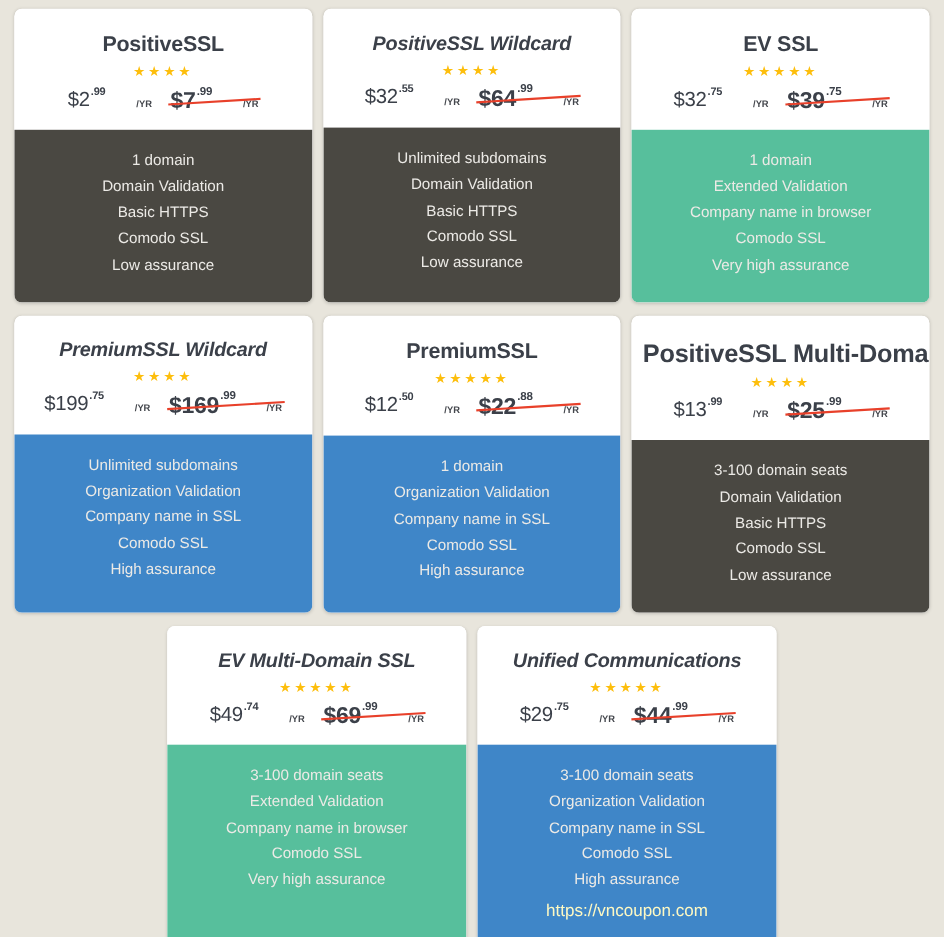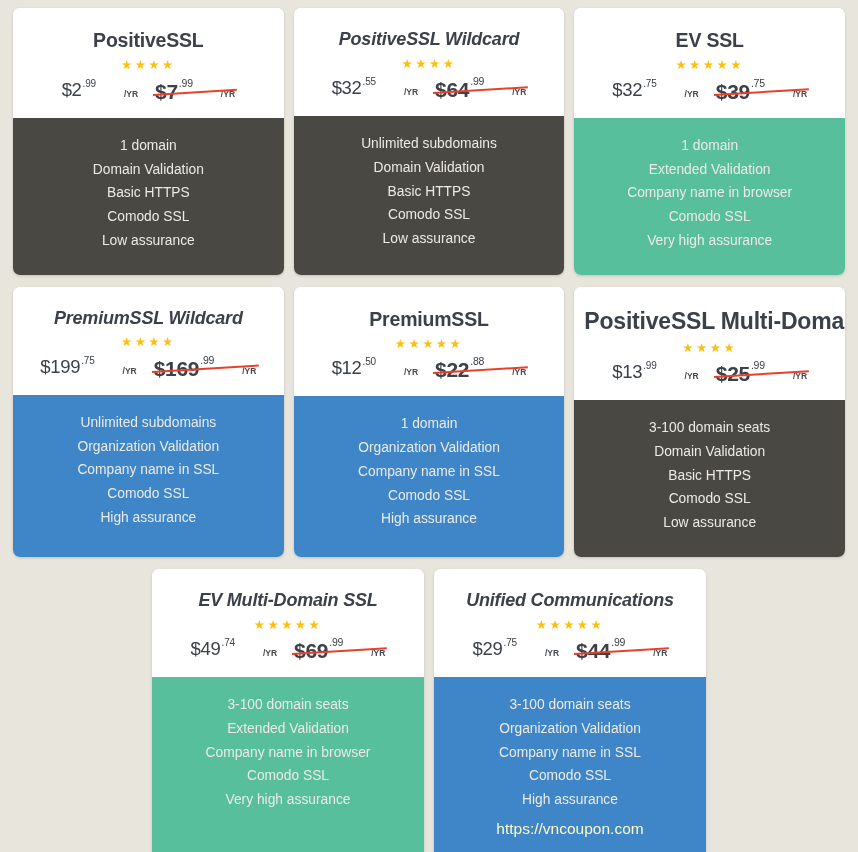--- a/index.html
+++ b/index.html
@@ -84,21 +84,21 @@
     align-items: flex-start;
     line-height: 1;
   }
   .price .amount {
     font-size: 18.5px;
     font-weight: 500;
     letter-spacing: -0.3px;
   }
   .price .cents {
     font-size: 10px;
-    font-weight: normal;
+    font-weight: bold;
     vertical-align: super;
     position: relative;
     top: -2px;
     margin-left: 1px;
     letter-spacing: -0.2px;
   }
   .price .per {
     font-size: 8.5px;
     font-weight: bold;
     color: #44474d;

